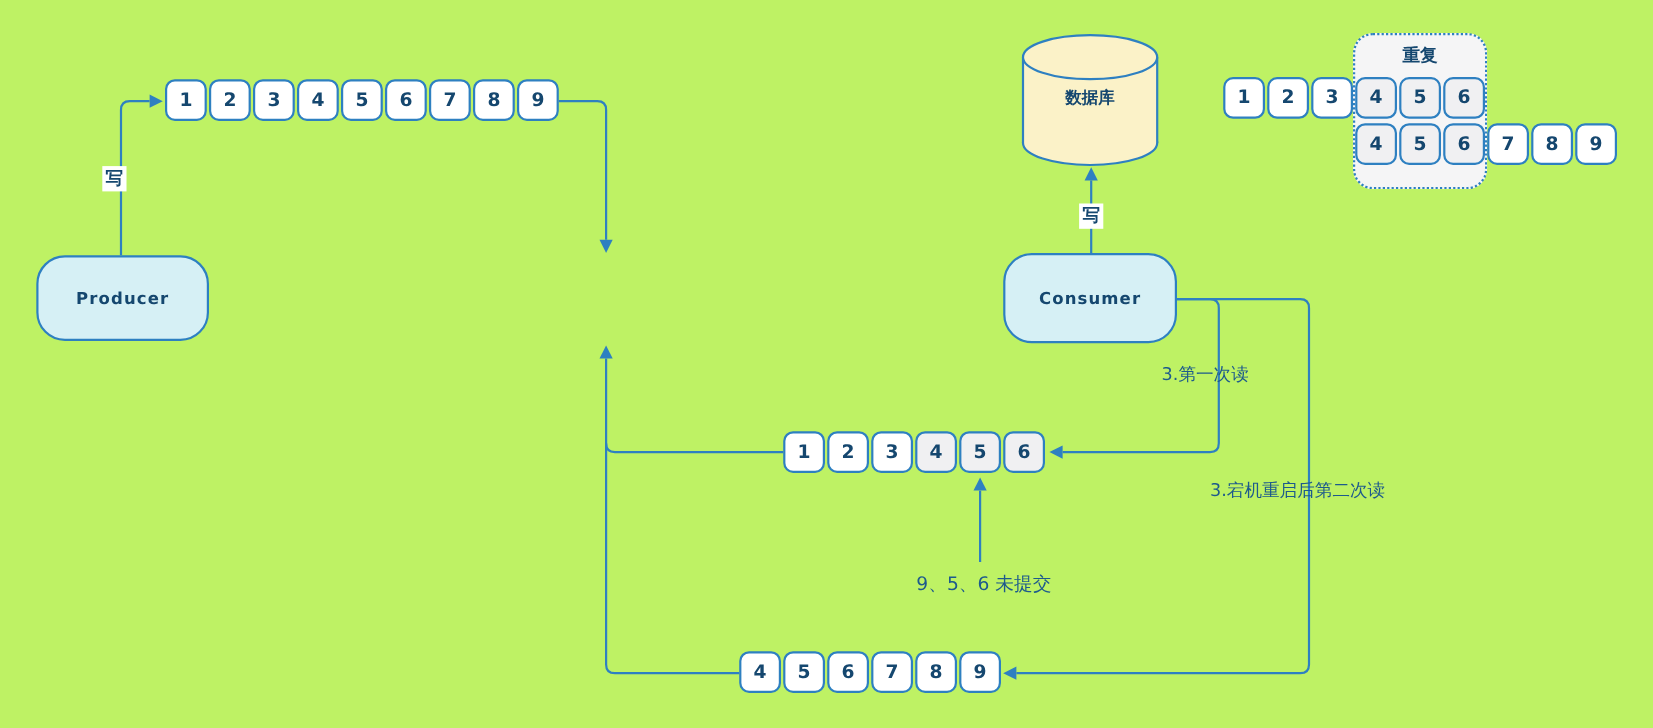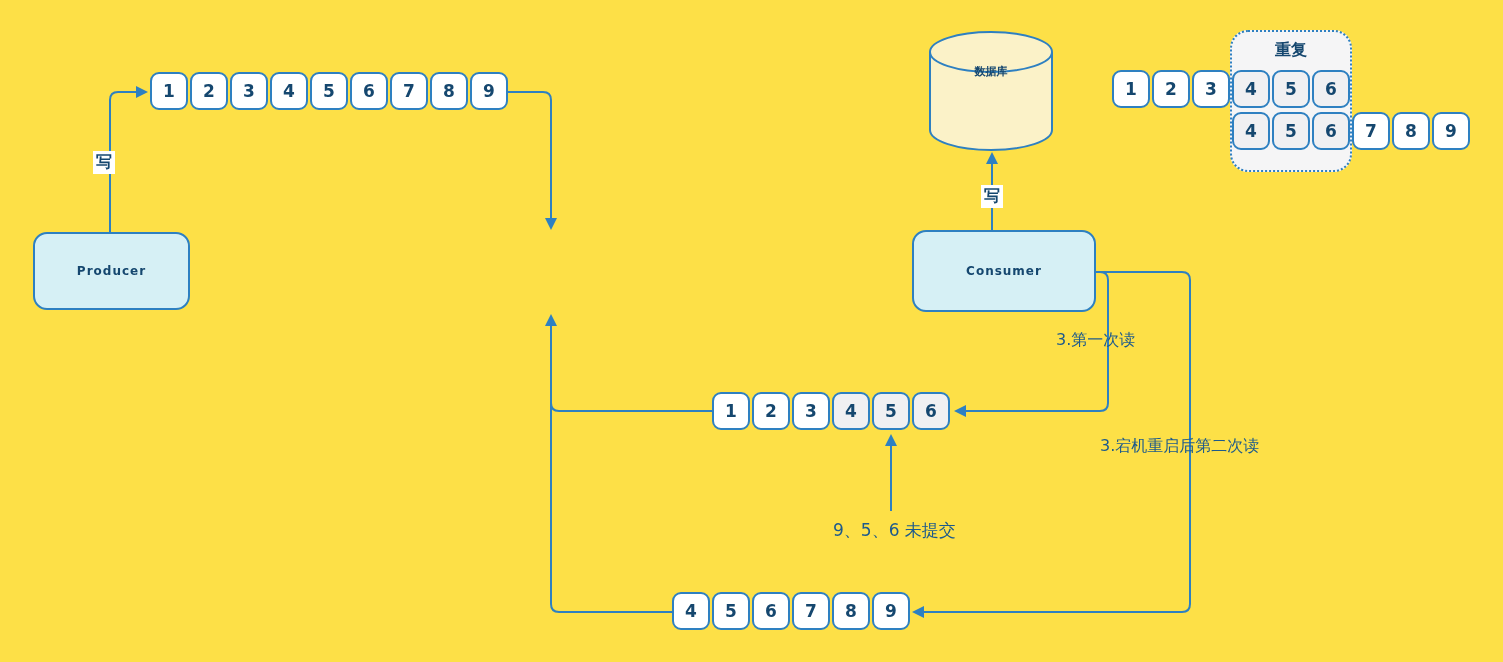--- a/index.html
+++ b/index.html
@@ -1,20 +1,20 @@
 <!DOCTYPE html>
 <html><head>
 <meta charset="utf-8">
 <style>
   html, body { margin: 0; padding: 0; background: #ffffff; }
   #canvas {
     position: relative;
     width: 1503px;
     height: 662px;
-    background: #fde047;
+    background: #bef264;
     font-family: "DejaVu Sans", "Liberation Sans", sans-serif;
     overflow: hidden;
   }
   #connector-layer {
     position: absolute;
     left: 0; top: 0;
     z-index: 0;
   }
   .edge {
     fill: none;
@@ -44,33 +44,33 @@
     display: flex;
     align-items: center;
     justify-content: center;
   }
   .cell.gray { background: #f0f0f2; }
 
   .node {
     position: absolute;
     box-sizing: border-box;
     border: 2px solid #2e80c1;
-    border-radius: 14px;
+    border-radius: 26px;
     color: #15476f;
-    font-size: 12px;
+    font-size: 15px;
     font-weight: 700;
     display: flex;
     align-items: center;
     justify-content: center;
     z-index: 2;
     letter-spacing: 1px;
   }
   #node-producer { left: 33px;  top: 232px; width: 157px; height: 78px; background: #d6f0f5; }
   #node-mq       { left: 472px; top: 232px; width: 160px; height: 80px; background: #b9dcf4; }
-  #node-consumer { left: 912px; top: 230px; width: 184px; height: 82px; background: #d6f0f5; }
+  #node-consumer { left: 912px; top: 230px; width: 158px; height: 82px; background: #d6f0f5; }
 
   .dup-frame {
     position: absolute;
     left: 1230px; top: 30px;
     width: 122px; height: 142px;
     box-sizing: border-box;
     border: 2px dotted #2e80c1;
     border-radius: 18px;
     background: #f5f5f6;
     z-index: 1;
@@ -86,21 +86,21 @@
   .lbl.navy { color: #15476f; font-weight: 700; }
   .lbl.on-line { background: #ffffff; padding: 1px 3px; }
   .lbl.center { transform: translateX(-50%); }
 
   #lbl-producer-write { left: 104px; top: 151px; }
   #lbl-consumer-write { left: 992px; top: 185px; }
   #lbl-first-read     { left: 1056px; top: 330px; }
   #lbl-second-read    { left: 1100px; top: 436px; }
   #lbl-uncommitted    { left: 833px;  top: 519px; font-size: 17px; }
   #lbl-duplicate      { left: 1291px; top: 40px;  font-size: 16px; }
-  #lbl-database       { left: 991px;  top: 64px;  font-size: 11px; }
+  #lbl-database       { left: 991px;  top: 80px;  font-size: 15px; }
 </style>
 </head>
 <body>
 
 <div id="canvas">
 
   <svg id="connector-layer" width="1503" height="662" viewBox="0 0 1503 662">
 
     <g>
       <path class="edge" d="M110 232 V100 Q110 92 118 92 H136"></path>

